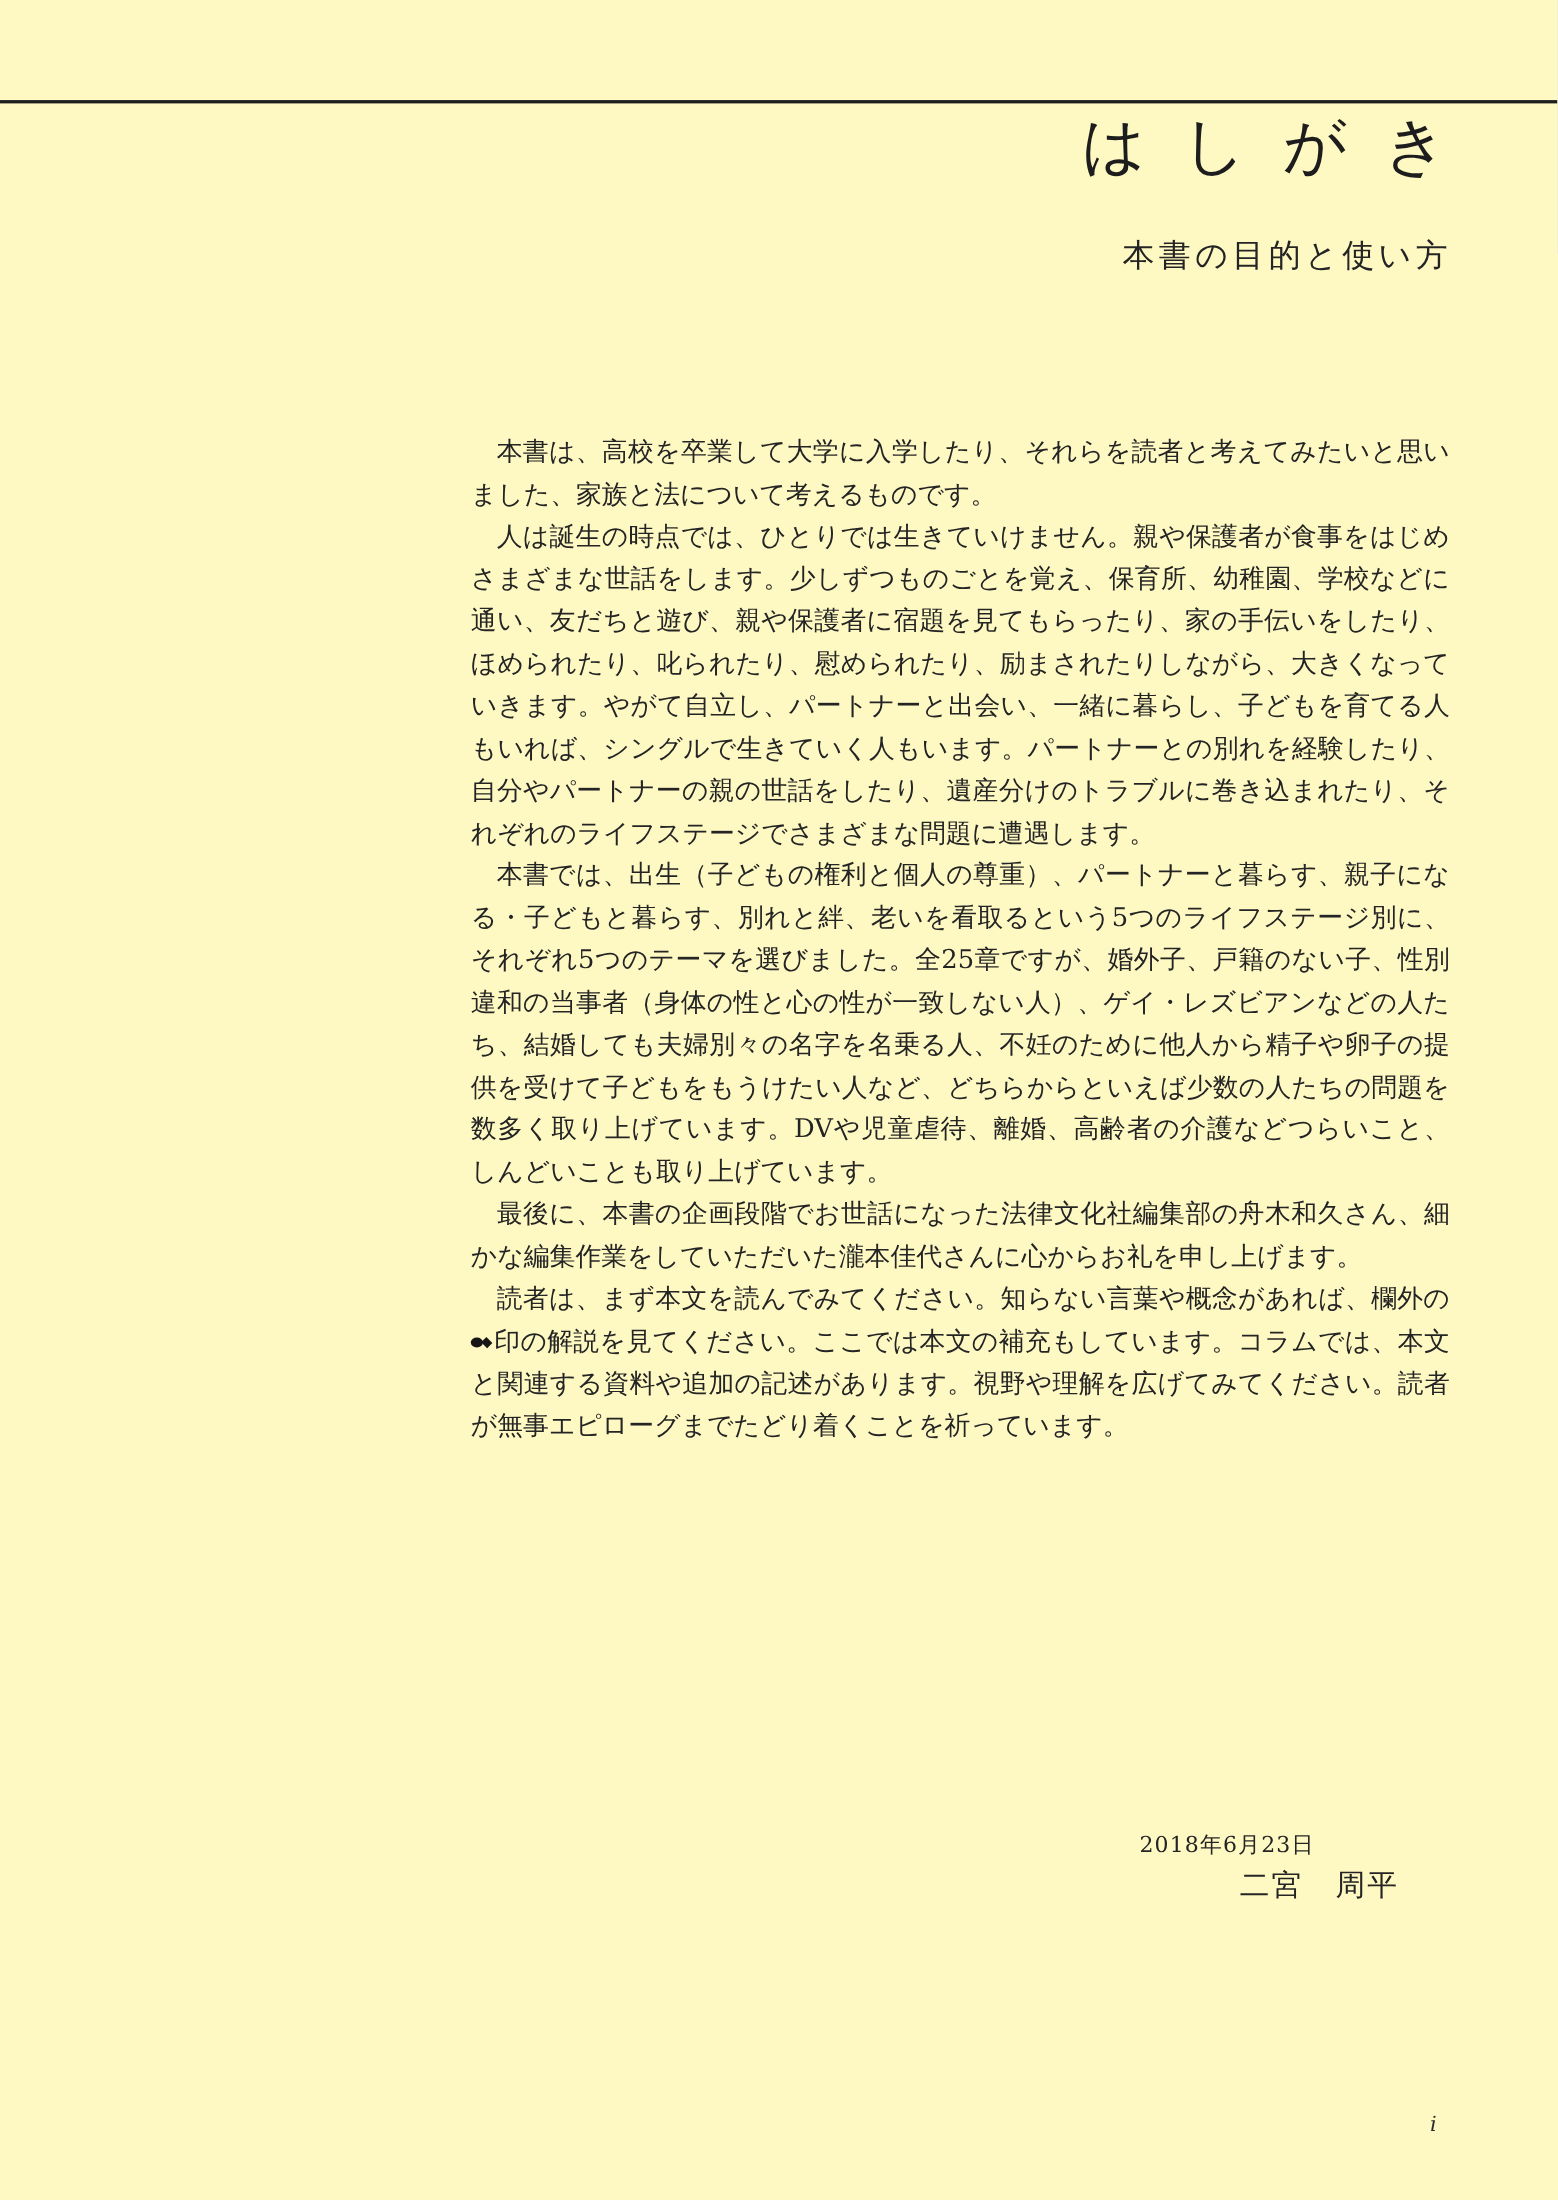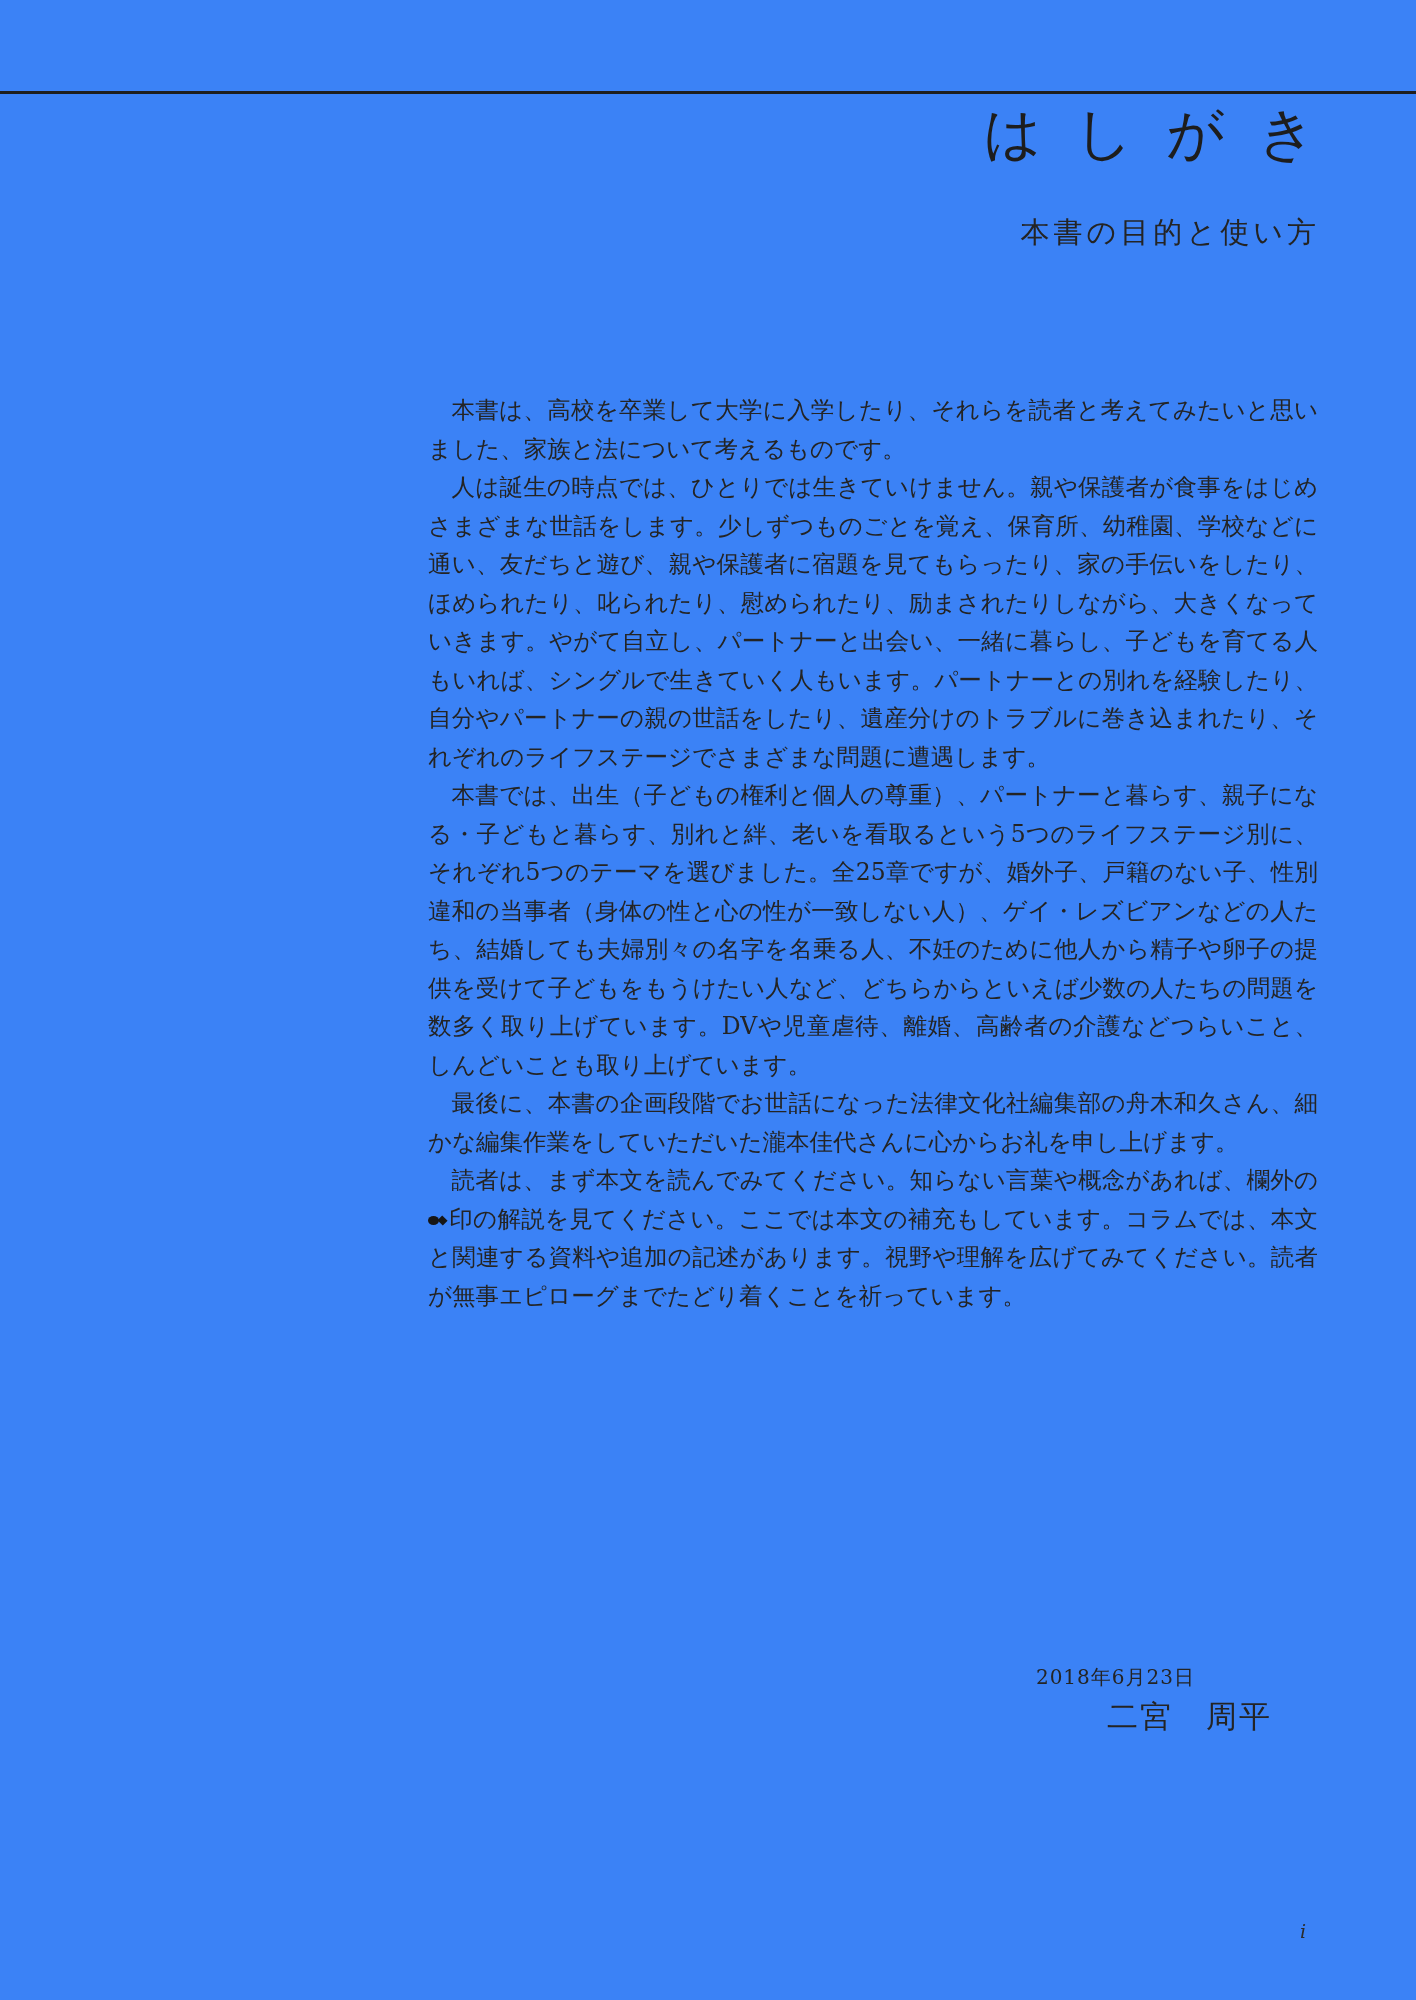--- a/index.html
+++ b/index.html
@@ -5,21 +5,21 @@
   html, body {
     margin: 0;
     padding: 0;
     background: #e8e8e8;
   }
   .page {
     position: relative;
     width: 1416px;
     height: 2000px;
     margin: 0 auto;
-    background: #3b82f6;
+    background: #fef9c3;
     font-family: "DejaVu Serif", "Liberation Serif", serif;
     color: #242424;
     overflow: hidden;
   }
   .top-rule {
     position: absolute;
     left: 0;
     top: 91px;
     width: 1416px;
     height: 3px;
@@ -91,21 +91,21 @@
     top: 1664px;
     right: 221px;
     font-size: 20px;
     letter-spacing: 1px;
     white-space: nowrap;
   }
   .sig-author {
     position: absolute;
     top: 1696px;
     right: 144px;
-    font-size: 31px;
+    font-size: 27px;
     letter-spacing: 2px;
     white-space: nowrap;
   }
   .page-number {
     position: absolute;
     left: 1300px;
     top: 1920px;
     font-size: 19px;
     font-style: italic;
     color: #2b2b2b;

